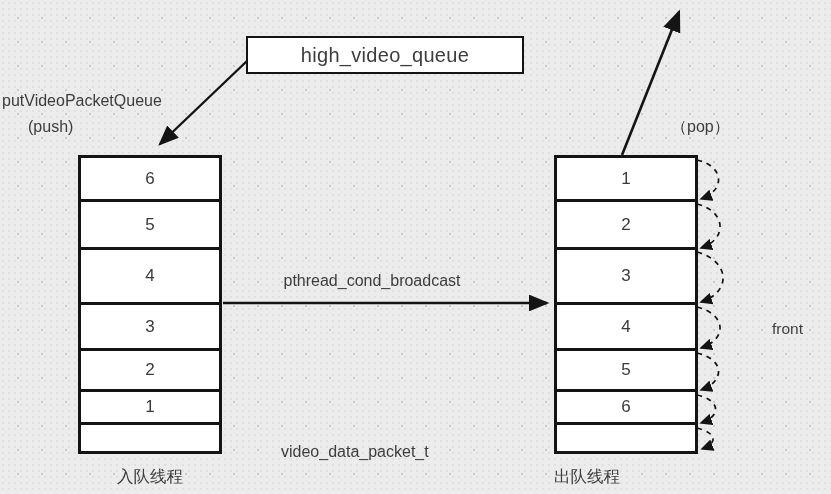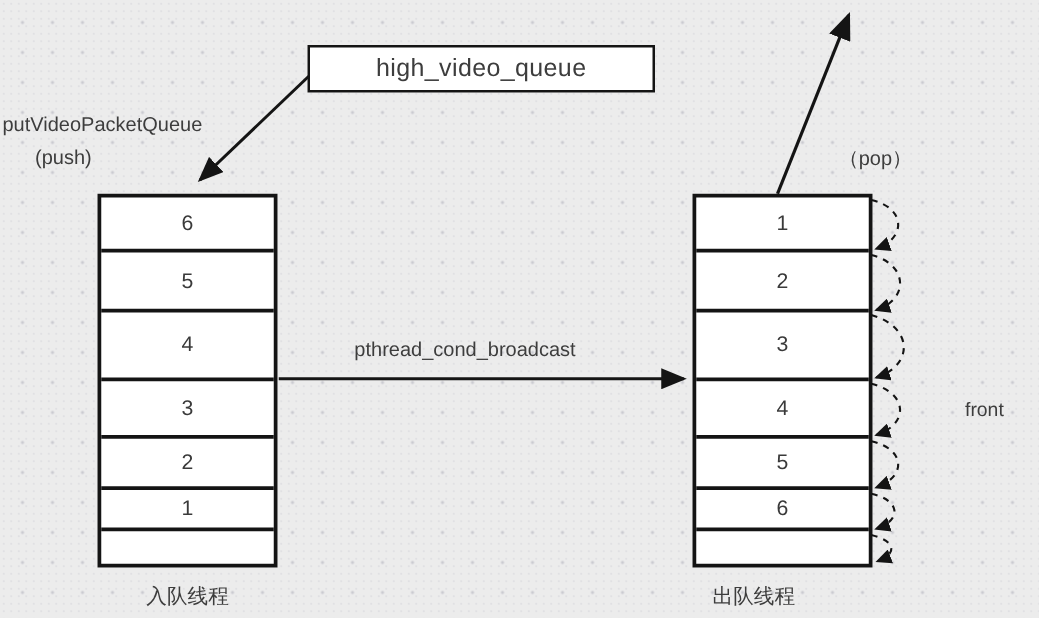--- a/index.html
+++ b/index.html
@@ -45,40 +45,41 @@
   .lbl{font-size:16px;color:#3d3d3d;white-space:nowrap;}
   #lbl-put{left:2px;top:92px;text-align:center;}
   #lbl-push{left:28px;top:118px;}
   #lbl-get{left:651px;top:86px;}
   #lbl-pop{left:671px;top:117px;}
   #lbl-broadcast{left:262px;top:272px;width:220px;text-align:center;}
   #lbl-packet{left:281px;top:443px;}
   #lbl-front{left:772px;top:303px;font-size:15.5px;margin-top:17px;}
   .caption{font-size:16.5px;color:#3d3d3d;}
   #cap-left{left:78px;top:466px;width:144px;text-align:center;}
-  #cap-right{left:531px;top:466px;width:144px;text-align:center;}
+  #cap-right{left:554px;top:466px;width:144px;}
   
   #overlay{left:0;top:0;pointer-events:none;}
 </style>
 </head>
 <body>
 
 <div id="stage">
 
   <div id="topbox" class="abs">
     <span>high_video_queue</span>
   </div>
 
   <div id="lbl-put" class="abs lbl">putVideoPacketQueue</div>
   <div id="lbl-push" class="abs lbl">(push)</div>
 
   <div id="lbl-pop" class="abs lbl">（pop）</div>
 
   <div id="lbl-broadcast" class="abs lbl">pthread_cond_broadcast</div>
 
+  <div id="lbl-packet" class="abs lbl">video_data_packet_t</div>
   <div id="lbl-front" class="abs lbl">front</div>
 
   <div id="queue-left" class="abs queue">
       <div class="qcell" style="height: 44px;">6</div>
       <div class="qcell" style="height: 48px;">5</div>
       <div class="qcell" style="height: 55px;">4</div>
       <div class="qcell" style="height: 46px;">3</div>
       <div class="qcell" style="height: 41px;">2</div>
       <div class="qcell" style="height: 33px;">1</div>
       <div class="qcell" style="height: 26px;"></div>

